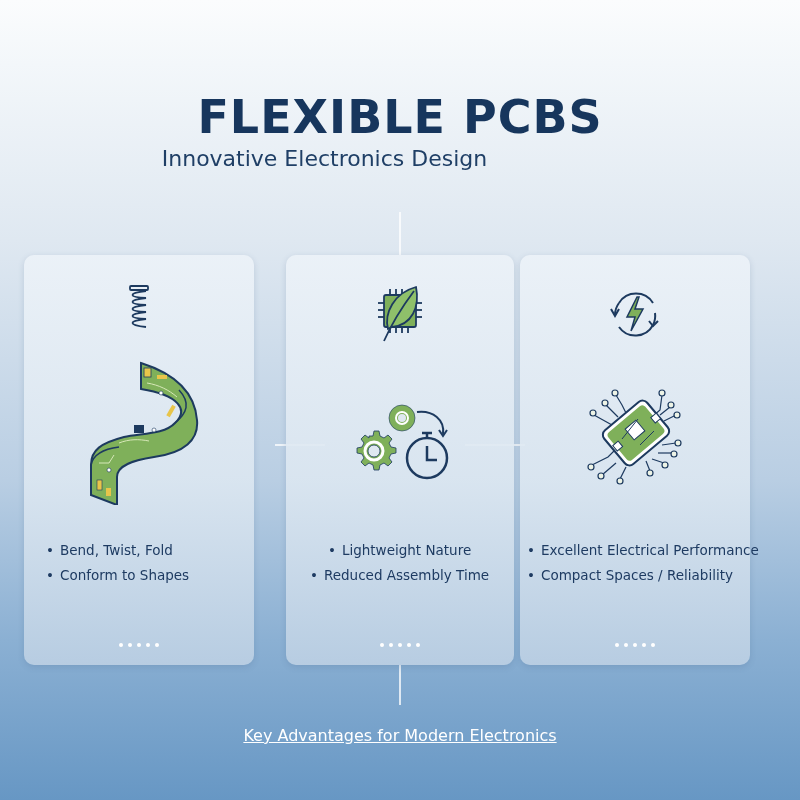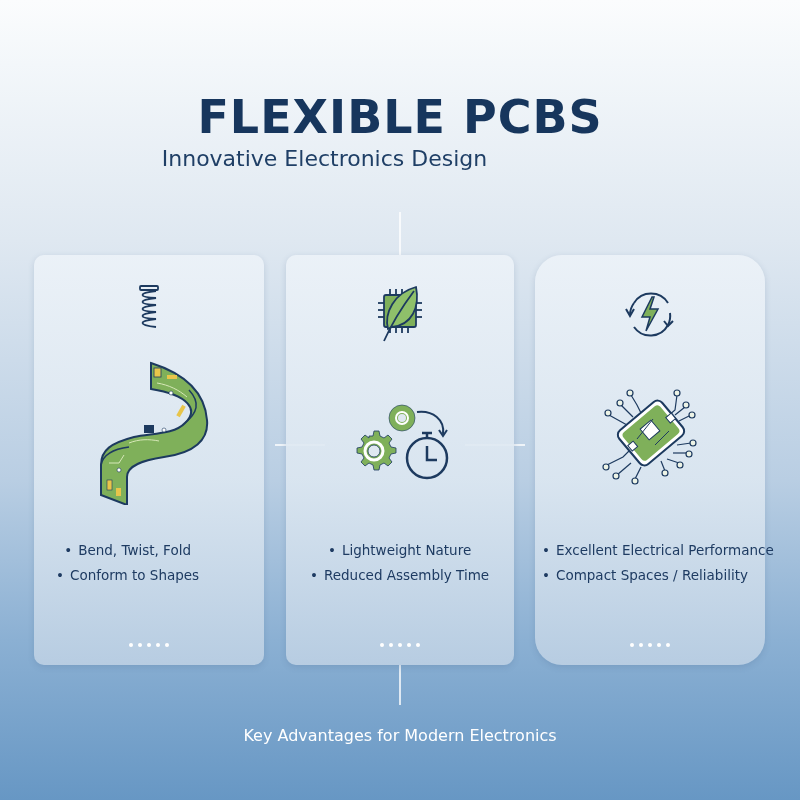--- a/index.html
+++ b/index.html
@@ -32,35 +32,35 @@
     font-size:13.5px; color:#1e3b62; line-height:25px; white-space:nowrap;
   }
   .bullets li::before { content:"•"; margin-right:6px; }
   .dots { position:absolute; bottom:14px; left:0; width:100%; text-align:center; }
   .dots span {
     display:inline-block; width:4px; height:4px; border-radius:50%;
     background:#ffffff; margin:0 2.5px;
   }
   .footer {
     position:absolute; top:726px; left:0; width:800px; text-align:center;
-    font-size:16px; color:#ffffff; margin:0;
+    font-size:16px; color:#ffffff; margin:0;text-decoration:underline;
   }
 </style>
 </head>
 <body>
 
 <h1 class="title">FLEXIBLE PCBS</h1>
 <p class="subtitle">Innovative Electronics Design</p>
 
 <div class="vline" style="left:399px; top:212px; height:43px;"></div>
 <div class="hline" style="left:275px; top:444px; width:50px;"></div>
 <div class="hline" style="left:465px; top:444px; width:60px;"></div>
 <div class="vline" style="left:399px; top:665px; height:40px;"></div>
 
-<div class="card" style="left:34px;text-align:center;">
+<div class="card" style="left:24px;">
   <div class="top-icon">
     <svg width="26" height="48" viewBox="0 0 26 48">
       <rect x="4" y="3" width="18" height="4" rx="1" fill="none" stroke="#1d3a5f" stroke-width="1.8"></rect>
       <path d="M20 8 C2 10 2 14 20 15 C2 17 2 21 20 22 C2 24 2 28 20 29 C2 31 2 35 20 36 C2 38 2 42 20 44" fill="none" stroke="#1d3a5f" stroke-width="1.8"></path>
     </svg>
   </div>
   <div class="main-illus" style="top:100px;">
     <svg width="120" height="150" viewBox="0 0 120 150">
       <path d="M62 8 L62 34 C100 40 110 55 96 68 C85 80 60 78 45 82 C22 88 12 95 12 110 L12 140 L38 150 L38 122 C38 110 55 105 75 102 C105 98 120 85 118 65 C116 40 100 20 62 8 Z" fill="#7fb05a" stroke="#1d3a5f" stroke-width="2"></path>
       <path d="M96 68 C108 58 112 48 100 35" fill="none" stroke="#1d3a5f" stroke-width="1.5"></path>
@@ -131,21 +131,21 @@
   </div>
   <ul class="bullets" style="left:24px;text-align:center;">
     <li>Lightweight Nature</li>
     <li>Reduced Assembly Time</li>
   </ul>
   <div class="dots">
     <span></span><span></span><span></span><span></span><span></span>
   </div>
 </div>
 
-<div class="card" style="left:535px;border-radius:27px;">
+<div class="card" style="left:520px;">
   <div class="top-icon" style="top:34px;">
     <svg width="56" height="50" viewBox="0 0 56 50">
       <path d="M12 14 A20 20 0 0 1 46 14" fill="none" stroke="#1d3a5f" stroke-width="2"></path>
       <path d="M46 36 A20 20 0 0 1 12 38" fill="none" stroke="#1d3a5f" stroke-width="2"></path>
       <path d="M8 26 A20 20 0 0 1 12 14" fill="none" stroke="#1d3a5f" stroke-width="2"></path>
       <path d="M4 20 L8 27 L12 20" fill="none" stroke="#1d3a5f" stroke-width="2"></path>
       <path d="M48 24 A20 20 0 0 1 46 36" fill="none" stroke="#1d3a5f" stroke-width="2"></path>
       <path d="M42 32 L46 37 L51 32" fill="none" stroke="#1d3a5f" stroke-width="2"></path>
       <path d="M30 8 L20 28 L28 28 L24 42 L36 20 L28 20 L32 8 Z" fill="#7fb05a" stroke="#1d3a5f" stroke-width="1.5"></path>
     </svg>

